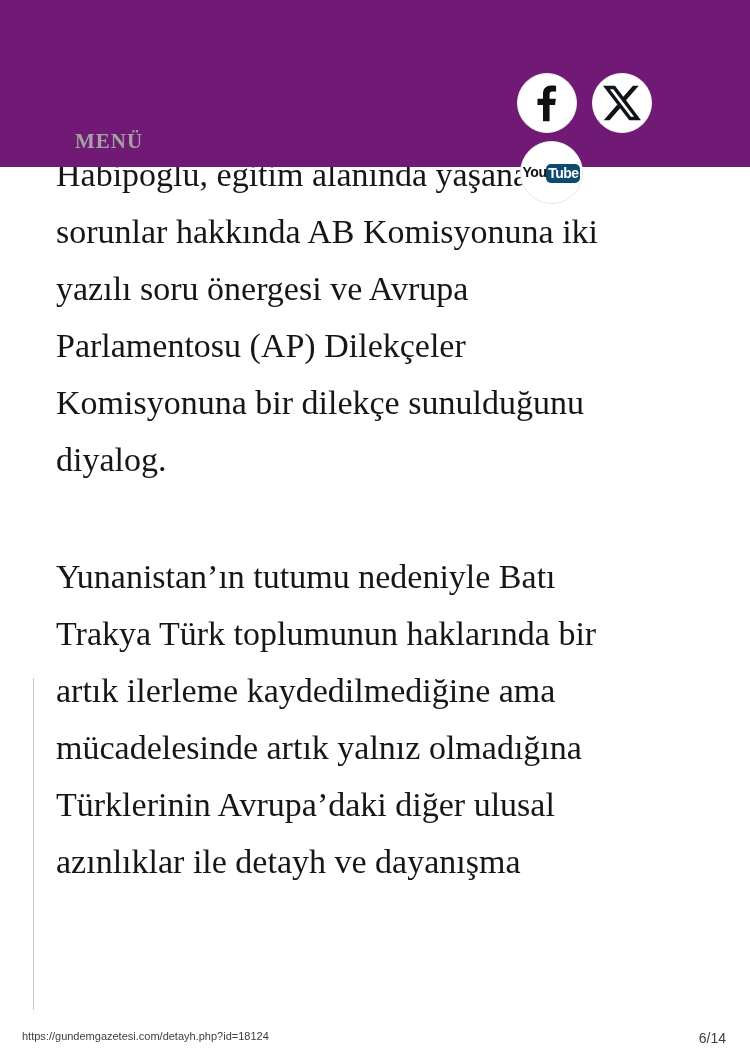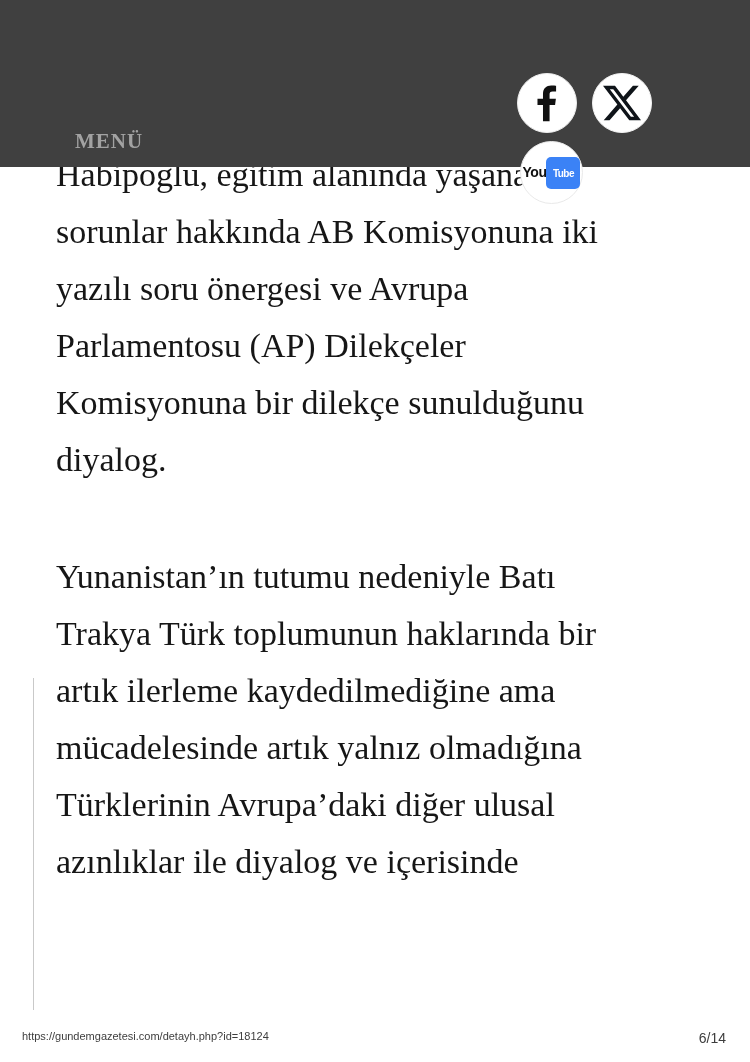--- a/index.html
+++ b/index.html
@@ -27,21 +27,21 @@
   }
   .print-pagenum {
     position:absolute; right:24px; top:1030px;
     font-size:14px; color:#3d3d3d; white-space:nowrap;
   }
 
   
   .site-header {
     position:absolute; left:0; top:0; right:0;
     height:167px;
-    background:#404040;
+    background:#701a75;
     z-index:2;
   }
   .menu-label {
     position:absolute; left:75px; top:129px;
     font-family:"Liberation Serif","DejaVu Serif",serif;
     font-weight:bold;
     font-size:21px;
     letter-spacing:1px;
     color:#a2a2a2;
     cursor:pointer;
@@ -61,26 +61,26 @@
   .circle-youtube { left:520px; top:141px; width:63px; height:63px; border:1px solid #e9e9e9; }
 
   .yt-stack { display:flex; flex-direction:row; align-items:center; }
   .yt-you {
     font-family:"Liberation Sans", sans-serif;
     font-weight:bold; font-size:14px; color:#111111;
     letter-spacing:-0.5px; line-height:15px;
   }
   .yt-tube {
     margin-top:1px;
-    width:34px; height:32px;
-    background:#3b82f6;
+    width:34px; height:19px;
+    background:#0c4a6e;
     border-radius:5px;
     display:flex; align-items:center; justify-content:center;
     font-family:"Liberation Sans", sans-serif;
-    font-weight:bold; font-size:10px; color:#ffffff;
+    font-weight:bold; font-size:14px; color:#ffffff;
     letter-spacing:-0.5px;
   }
 
   
   .article {
     position:absolute; left:56px; top:146px; width:670px;
     z-index:1;
   }
   .paragraph { margin-bottom:60px; }
   .paragraph:last-child { margin-bottom:0; }
@@ -113,21 +113,21 @@
         <div class="line">Parlamentosu (AP) Dilekçeler</div>
         <div class="line">Komisyonuna bir dilekçe sunulduğunu</div>
         <div class="line">diyalog.</div>
       </div>
       <div class="paragraph">
         <div class="line">Yunanistan’ın tutumu nedeniyle Batı</div>
         <div class="line">Trakya Türk toplumunun haklarında bir</div>
         <div class="line">artık ilerleme kaydedilmediğine ama</div>
         <div class="line">mücadelesinde artık yalnız olmadığına</div>
         <div class="line">Türklerinin Avrupa’daki diğer ulusal</div>
-        <div class="line">azınlıklar ile diyalog ve içerisinde</div>
+        <div class="line">azınlıklar ile detayh ve dayanışma</div>
       </div>
     </div>
 
   <div class="v-rule"></div>
 
   <div class="site-header">
     <span class="menu-label">MENÜ</span>
   </div>
 
   <div class="icon-circle circle-facebook">

